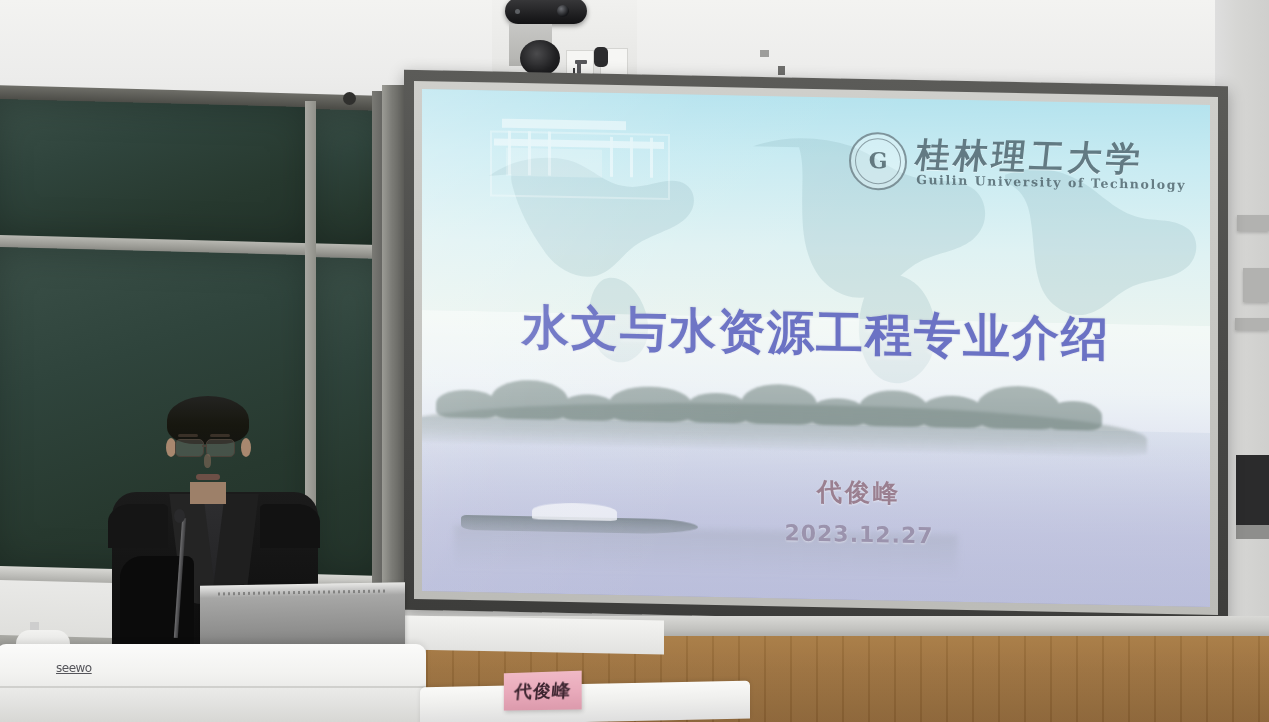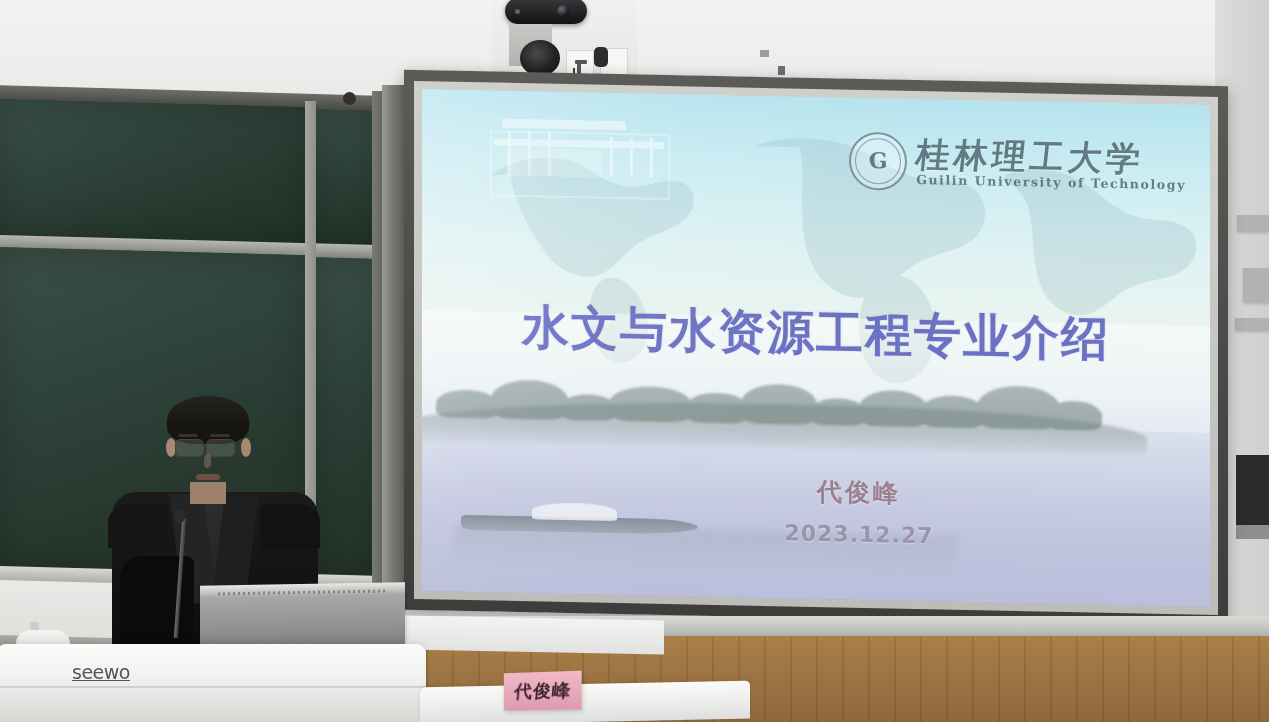--- a/index.html
+++ b/index.html
@@ -381,23 +381,23 @@
   .podium{
     position:absolute;left:-4px;top:644px;width:430px;height:78px;
     background:linear-gradient(180deg,#fbfbfa 0%,#f2f2f0 38%,#e4e4e2 72%,#d7d7d4 100%);
     border-radius:10px 10px 0 0;
     box-shadow:0 -2px 6px rgba(0,0,0,.08);
   }
   .podium-seam{
     position:absolute;left:0;top:42px;width:430px;height:2px;background:#d0d0cd;
   }
   .podium-brand{
-    position:absolute;left:76px;top:17px;
+    position:absolute;left:60px;top:17px;
     font-family:"DejaVu Sans","Liberation Sans",sans-serif;
-    font-size:19px;letter-spacing:-0.5px;color:#55555a;font-weight:400;text-decoration:underline;
+    font-size:12px;letter-spacing:-0.5px;color:#55555a;font-weight:400;text-decoration:underline;
   }
   .podium-knob{
     position:absolute;left:16px;top:630px;width:54px;height:26px;
     border-radius:14px 14px 0 0;
     background:linear-gradient(180deg,#f2f2f0,#dcdcda);
   }
   .podium-post{
     position:absolute;left:30px;top:622px;width:9px;height:16px;
     background:#cecece;
   }

